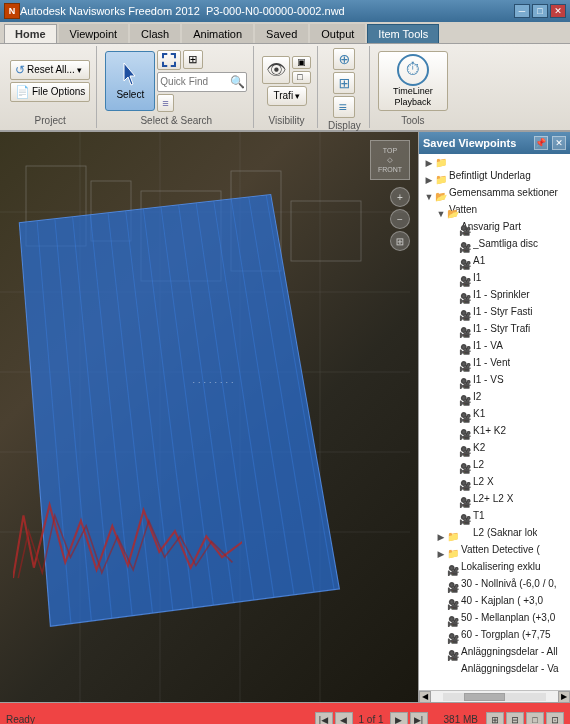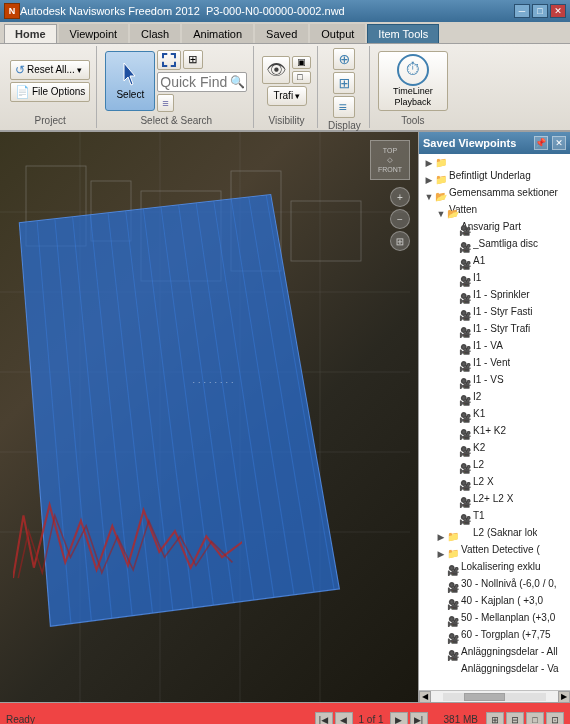--- a/index.html
+++ b/index.html
@@ -136,21 +136,21 @@
       background: white;
       border: 1px solid #a0a0a0;
       border-radius: 2px;
       padding: 1px 2px;
       width: 90px;
       height: 20px;
     }
     .search-input {
       border: none;
       outline: none;
-      font-size: 14px;
+      font-size: 10px;
       width: 70px;
       color: #aaa;
     }
 
     
     #main-area {
       display: flex;
       height: calc(724px - 22px - 22px - 88px - 22px);
       
     }

